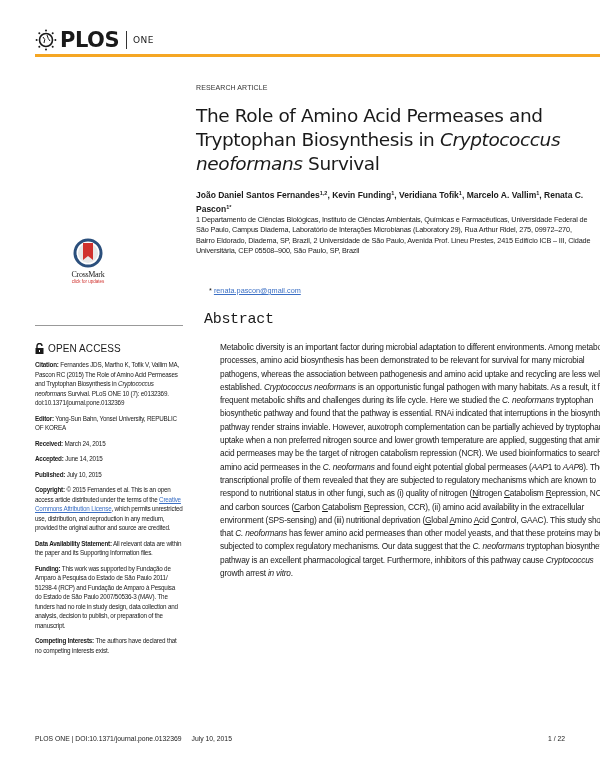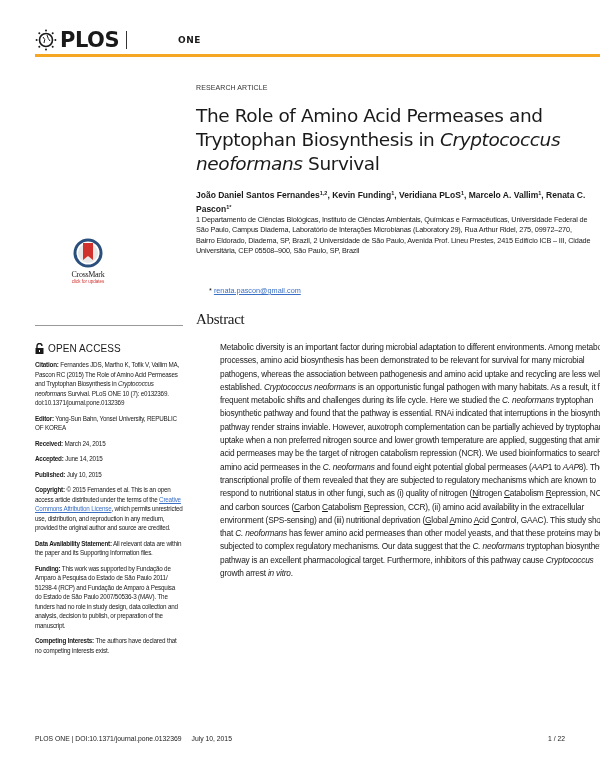--- a/index.html
+++ b/index.html
@@ -2,41 +2,41 @@
 <html><head>
 <meta charset="utf-8">
 <style>
   html, body { margin: 0; padding: 0; background: #ffffff; }
   body { width: 600px; height: 776px; position: relative; overflow: hidden; font-family: "Liberation Sans", sans-serif; color: #1a1a1a; }
 
   .logo { position: absolute; left: 35px; top: 28px; height: 24px; display: flex; align-items: center; justify-content: flex-end; }
   .logo-globe { width: 22px; height: 22px; margin-right: 3px; }
   .logo-plos { font-family: "DejaVu Sans", sans-serif; font-weight: bold; font-size: 21px; letter-spacing: -0.5px; color: #1a1a1a; }
   .logo-sep { width: 1px; height: 18px; background: #333; margin: 0 6px 0 7px; }
-  .logo-one { font-family: "DejaVu Sans", sans-serif; font-size: 9px; font-weight: bold; letter-spacing: 0.5px; color: #1a1a1a; margin-left: 45px; }
+  .logo-one { font-family: "DejaVu Sans", sans-serif; font-size: 9px; font-weight: normal; letter-spacing: 0.5px; color: #1a1a1a; }
   .header-rule { position: absolute; left: 35px; top: 54px; width: 565px; height: 3px; background: #f5a623; }
 
   .article-type { position: absolute; left: 196px; top: 84px; font-size: 7px; letter-spacing: 0.1px; color: #333; }
   .title { position: absolute; left: 196px; top: 104px; width: 390px; font-family: "DejaVu Sans", sans-serif; font-size: 18.5px; line-height: 24px; color: #1a1a1a; letter-spacing: -0.4px; }
   .title i { font-style: italic; }
 
   .authors { position: absolute; left: 196px; top: 187px; width: 390px; font-size: 8.5px; font-weight: bold; line-height: 12px; color: #1a1a1a; }
   .authors sup { font-size: 5.5px; vertical-align: 3px; }
 
   .affil { position: absolute; left: 196px; top: 215px; width: 395px; font-size: 7.3px; line-height: 10.4px; color: #1a1a1a; letter-spacing: -0.15px; }
 
   .email-row { position: absolute; left: 209px; top: 278px; font-size: 7.3px; color: #1a1a1a; margin-top: 8px; }
   .email-link { color: #3b6fc4; text-decoration: underline; }
 
   .crossmark { position: absolute; left: 30px; top: 238px; width: 44px; text-align: center; margin-left: 36px; }
   .crossmark-text { font-family: "Liberation Serif", serif; font-size: 8px; color: #222; margin-top: -2px; letter-spacing: -0.3px; }
   .crossmark-sub { font-size: 4.5px; color: #d0312d; margin-top: 0px; }
 
   .left-rule { position: absolute; left: 35px; top: 325px; width: 148px; height: 1px; background: #999; }
-  .abstract-heading { position: absolute; left: 196px; top: 311px; font-family: Liberation Serif, serif; font-size: 15px; color: #1a1a1a; letter-spacing: -0.3px; }
+  .abstract-heading { position: absolute; left: 204px; top: 311px; font-family: Liberation Mono, monospace; font-size: 15px; color: #1a1a1a; letter-spacing: -0.3px; }
 
   .abstract-body { position: absolute; left: 196px; top: 341px; width: 398px; font-size: 8.3px; line-height: 13.3px; color: #1a1a1a; letter-spacing: -0.2px; margin-left: 24px; }
   .abstract-body i { font-style: italic; }
   .abstract-body u { text-decoration: underline; }
 
   .sidebar { position: absolute; left: 35px; top: 343px; width: 148px; font-size: 6.3px; line-height: 9.5px; color: #1a1a1a; letter-spacing: -0.2px; }
   .oa-row { display: flex; align-items: center; margin-bottom: 6px; }
   .oa-icon { width: 9px; height: 11px; margin-right: 4px; }
   .oa-label { font-size: 10px; letter-spacing: 0.1px; }
   .sb-block { margin-bottom: 6px; }
@@ -68,21 +68,21 @@
   <span class="logo-one">ONE</span>
 </div>
 <div class="header-rule"></div>
 
 <div class="article-type">RESEARCH ARTICLE</div>
 <div class="title"><span>The Role of Amino Acid Permeases and Tryptophan Biosynthesis in </span><i>Cryptococcus neoformans</i><span> Survival</span></div>
 
 <div class="authors">
   <span><span>João Daniel Santos Fernandes</span><sup>1,2</sup></span><span>, </span>
   <span><span>Kevin Funding</span><sup>1</sup></span><span>, </span>
-  <span><span>Veridiana PLoS</span><sup>1</sup></span><span>, </span>
+  <span><span>Veridiana Tofik</span><sup>1</sup></span><span>, </span>
   <span><span>Marcelo A. Vallim</span><sup>1</sup></span><span>, </span>
   <span><span>Renata C. Pascon</span><sup>1*</sup></span>
 </div>
 
 <div class="affil">1 Departamento de Ciências Biológicas, Instituto de Ciências Ambientais, Químicas e Farmacêuticas, Universidade Federal de São Paulo, Campus Diadema, Laboratório de Interações Microbianas (Laboratory 29), Rua Arthur Ridel, 275, 09972–270, Bairro Eldorado, Diadema, SP, Brazil, 2 Universidade de São Paulo, Avenida Prof. Lineu Prestes, 2415 Edifício ICB – III, Cidade Universitária, CEP 05508–900, São Paulo, SP, Brazil</div>
 
 <div class="email-row">
   <span>*</span>
   <a class="email-link">renata.pascon@gmail.com</a>
 </div>

